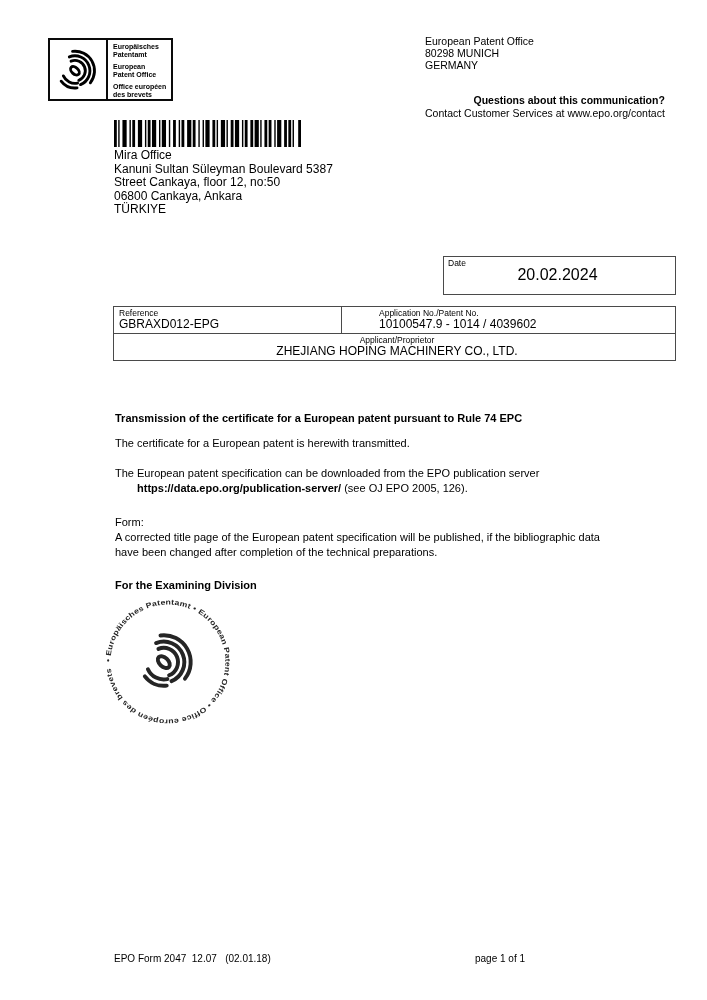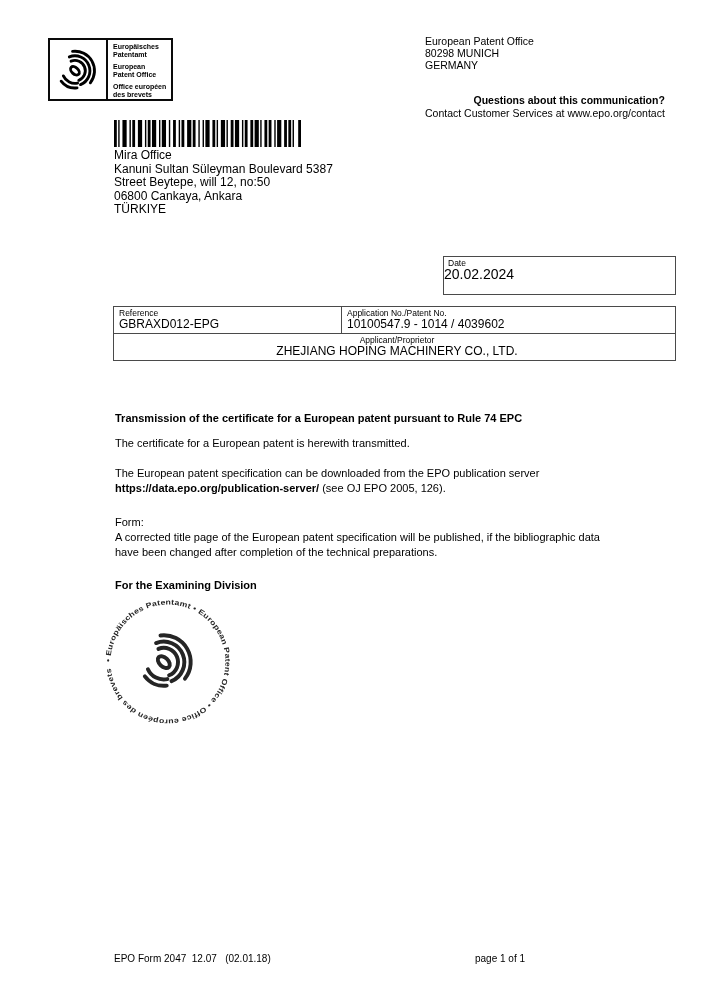--- a/index.html
+++ b/index.html
@@ -27,42 +27,42 @@
   
   .barcode { position:absolute; left:114px; top:120px; width:187px; height:27px; }
   .recipient { position:absolute; left:114px; top:149px; font-size:12px; line-height:13.5px; }
 
   
   .date-box {
     position:absolute; left:443px; top:256px; width:231px; height:37px;
     border:1.4px solid #4a4a4a;
   }
   .date-label { position:absolute; left:4px; top:1px; font-size:8.5px; }
-  .date-value { position:absolute; left:0; right:4px; top:9px; text-align:left; font-size:14px; }
+  .date-value { position:absolute; left:0; right:4px; top:9px; text-align:center; font-size:16px; }
 
   
   .ref-table {
     position:absolute; left:113px; top:306px; width:561px;
     border:1.4px solid #4a4a4a;
   }
-  .ref-row { display:flex; height:26px; }
+  .ref-row { display:flex; height:26px;gap:32px; }
   .ref-row.first { border-bottom:1.4px solid #4a4a4a; }
   .ref-cell { position:relative; padding:1px 0 0 5px; }
   .ref-cell.left { width:222px; border-right:1.4px solid #4a4a4a; }
   .ref-cell.right { flex:1; }
   .ref-cell.full { width:100%;text-align:center; }
   .cell-label { font-size:8.5px; line-height:10px; }
   .cell-value { font-size:12px; line-height:13px; }
 
   
   .body-text { position:absolute; left:115px; top:411px; width:562px; font-size:11px; line-height:15px; }
   .doc-title { font-weight:bold; margin:0 0 10px 0; }
   .para1 { margin:0 0 15px 0; }
   .para2 { margin:0 0 0 0; }
-  .bold { font-weight:bold; }
+  .bold { font-weight:bold;margin-left:22px; }
   .note-block { margin-top:19px; }
   .signature { margin-top:18px; font-weight:bold; }
 
   
   .stamp { position:absolute; left:101px; top:595px; width:134px; height:134px; color:#252525; }
 
   
   .footer-left { position:absolute; left:114px; top:953px; font-size:10px; white-space:pre; }
   .footer-right { position:absolute; left:475px; top:953px; font-size:10px; }
 
@@ -157,21 +157,21 @@
       <rect x="116" y="0" width="3" height="27" fill="#000"></rect>
       <rect x="121" y="0" width="2" height="27" fill="#000"></rect>
       <rect x="124" y="0" width="2" height="27" fill="#000"></rect>
       <rect x="127" y="0" width="1" height="27" fill="#000"></rect>
       <rect x="131" y="0" width="2" height="27" fill="#000"></rect>
     </svg>
 
   <div class="recipient">
     <div>Mira Office</div>
     <div>Kanuni Sultan Süleyman Boulevard 5387</div>
-    <div>Street Beytepe, will 12, no:50</div>
+    <div>Street Cankaya, floor 12, no:50</div>
     <div>06800 Cankaya, Ankara</div>
     <div>TÜRKIYE</div>
   </div>
 
   <div class="date-box">
     <div class="date-label">Date</div>
     <div class="date-value">20.02.2024</div>
   </div>
 
   <div class="ref-table">

